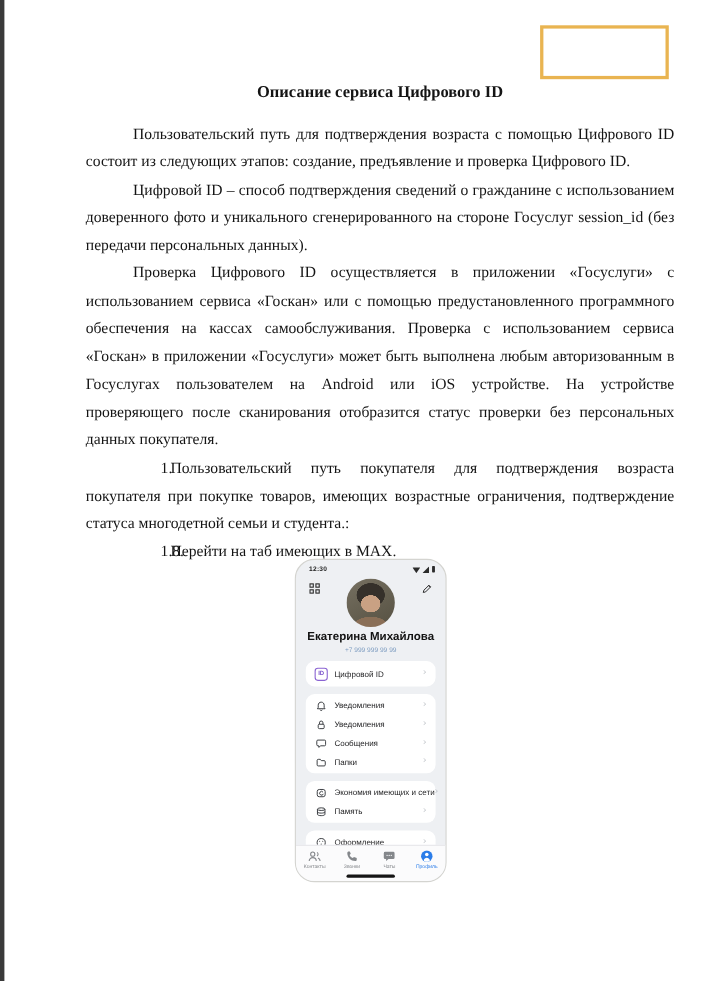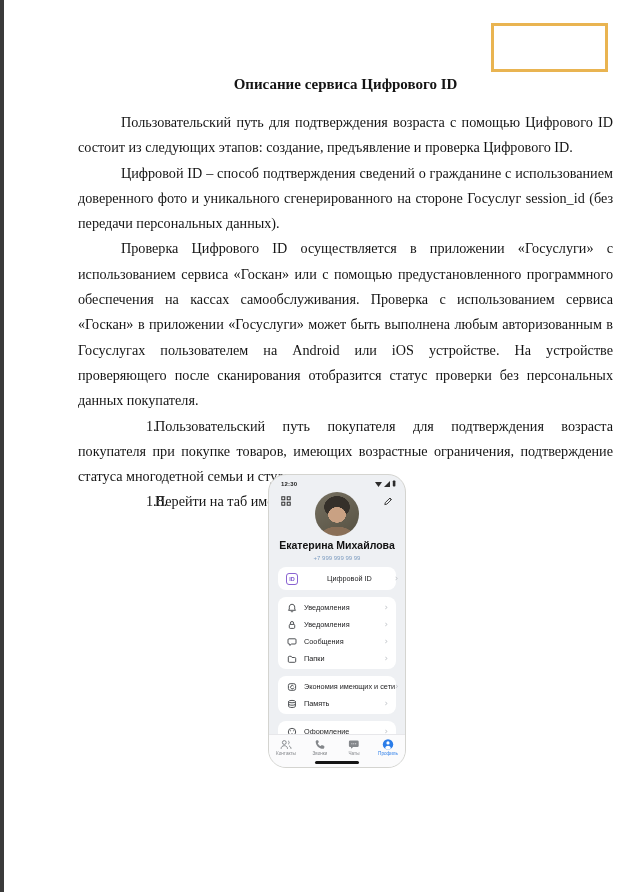--- a/index.html
+++ b/index.html
@@ -11,21 +11,21 @@
   .highlight-box{
     position:absolute;left:491px;top:23px;width:111px;height:43px;
     border:3px solid #e9b451;background:#ffffff;
   }
   .doc{position:absolute;left:78px;top:76px;width:535px;color:#141414;}
   .doc-title{font-size:15px;font-weight:bold;text-align:center;margin:0 0 17px 0;}
   .doc p{margin:0;font-size:14.2px;line-height:25.3px;text-align:justify;text-indent:43px;}
   .doc p.list-item{text-indent:34px;}
   .doc .num{display:inline-block;width:43px;}
   
-  .phone-wrap{position:absolute;left:268px;top:474px;border-radius:23px;}
+  .phone-wrap{position:absolute;left:268px;top:508px;border-radius:23px;}
   .phone{
     width:136px;height:292px;background:#eef0f3;border:1px solid #d4d4d0;border-radius:18px;
     position:relative;overflow:hidden;
     font-family:"Liberation Sans","DejaVu Sans",sans-serif;
   }
   .statusbar{position:absolute;top:5px;left:12px;right:9px;display:flex;justify-content:space-between;align-items:center;}
   .time{font-size:6px;color:#222;font-weight:bold;letter-spacing:.2px;}
   .sicons{display:flex;gap:2px;align-items:flex-end;}
   .hdr-btn{position:absolute;top:20px;width:12px;height:12px;display:flex;align-items:center;justify-content:center;}
   .hdr-btn.qr{left:11px;}
@@ -36,21 +36,21 @@
       radial-gradient(ellipse 34% 30% at 50% 52%, #c9a183 0%, #c9a183 58%, rgba(0,0,0,0) 60%),
       radial-gradient(ellipse 52% 44% at 50% 34%, #35302a 0%, #35302a 55%, rgba(0,0,0,0) 57%),
       radial-gradient(ellipse 55% 28% at 50% 96%, #8a6f57 0%, #8a6f57 60%, rgba(0,0,0,0) 62%),
       linear-gradient(150deg,#767061 0%, #565142 100%);
   }
   .pname{position:absolute;top:64px;left:0;right:0;text-align:center;font-size:10.5px;font-weight:bold;color:#121212;}
   .pphone{position:absolute;top:80px;left:0;right:0;text-align:center;font-size:6px;color:#7d9cc0;}
   .cards{position:absolute;top:92px;left:9px;right:9px;}
   .card{background:#ffffff;border-radius:8px;margin-bottom:7px;padding:2px 0;}
   .mrow{display:flex;align-items:center;height:17px;padding:0 8px;}
-  .mrow.tall{height:19px;gap:23px;}
+  .mrow.tall{height:19px;}
   .micon{width:12px;height:11px;display:flex;align-items:center;justify-content:center;margin-right:6px;flex:none;}
   .mlabel{font-size:7.3px;color:#1c1c1e;white-space:nowrap;}
   .chev{margin-left:auto;color:#c0c4c9;font-size:9px;line-height:1;font-family:"DejaVu Sans",sans-serif;}
   .idbadge{width:12px;height:10px;border:1px solid #8a63d2;border-radius:3px;color:#7b55cc;
     font-size:5.5px;font-weight:bold;display:flex;align-items:center;justify-content:center;}
   .nav{position:absolute;bottom:0;left:0;right:0;height:32px;background:#fbfbfc;border-top:1px solid #e7e7ea;display:flex;}
   .tab{flex:1;display:flex;flex-direction:column;align-items:center;padding-top:4px;gap:1px;color:#84878b;}
   .tlabel{font-size:4.6px;}
   .tab.active{color:#2b7de9;}
   .homebar{position:absolute;bottom:3px;left:46px;width:44px;height:3px;background:#151515;border-radius:2px;z-index:6;}

